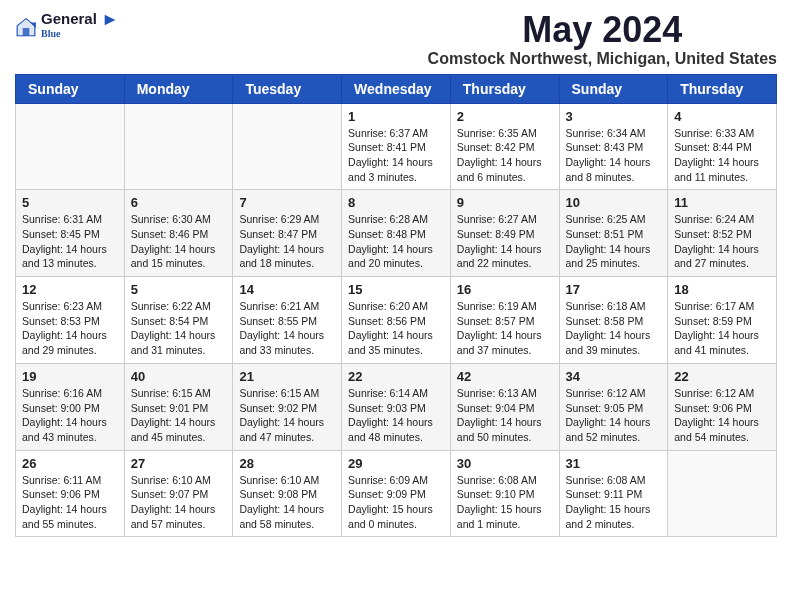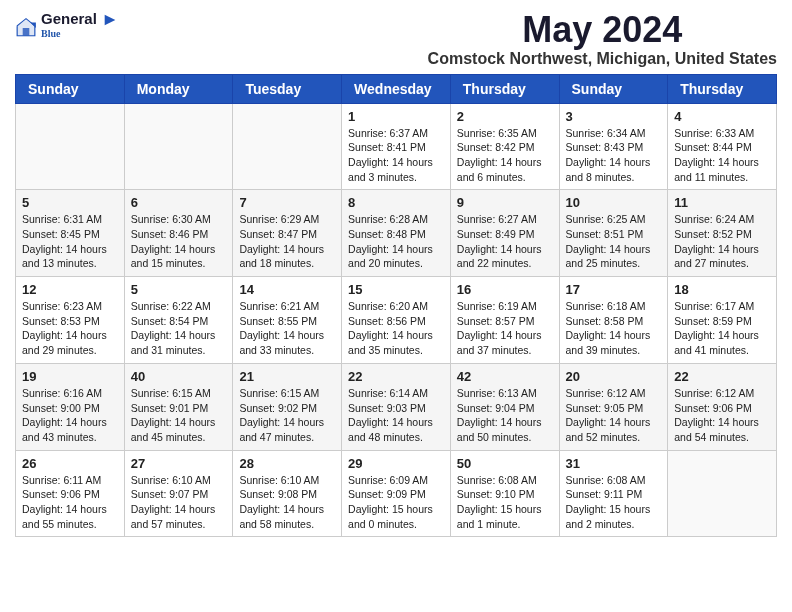--- a/index.html
+++ b/index.html
@@ -219,21 +219,21 @@
         </td>
         <td>
           <span class="day-number">22</span>
           <div class="day-info">Sunrise: 6:14 AM<br>Sunset: 9:03 PM<br>Daylight: 14 hours and 48 minutes.</div>
         </td>
         <td>
           <span class="day-number">42</span>
           <div class="day-info">Sunrise: 6:13 AM<br>Sunset: 9:04 PM<br>Daylight: 14 hours and 50 minutes.</div>
         </td>
         <td>
-          <span class="day-number">20</span>
+          <span class="day-number">34</span>
           <div class="day-info">Sunrise: 6:12 AM<br>Sunset: 9:05 PM<br>Daylight: 14 hours and 52 minutes.</div>
         </td>
         <td>
           <span class="day-number">22</span>
           <div class="day-info">Sunrise: 6:12 AM<br>Sunset: 9:06 PM<br>Daylight: 14 hours and 54 minutes.</div>
         </td>
       </tr>
       <tr>
         <td>
           <span class="day-number">26</span>
@@ -245,21 +245,21 @@
         </td>
         <td>
           <span class="day-number">28</span>
           <div class="day-info">Sunrise: 6:10 AM<br>Sunset: 9:08 PM<br>Daylight: 14 hours and 58 minutes.</div>
         </td>
         <td>
           <span class="day-number">29</span>
           <div class="day-info">Sunrise: 6:09 AM<br>Sunset: 9:09 PM<br>Daylight: 15 hours and 0 minutes.</div>
         </td>
         <td>
-          <span class="day-number">50</span>
+          <span class="day-number">30</span>
           <div class="day-info">Sunrise: 6:08 AM<br>Sunset: 9:10 PM<br>Daylight: 15 hours and 1 minute.</div>
         </td>
         <td>
           <span class="day-number">31</span>
           <div class="day-info">Sunrise: 6:08 AM<br>Sunset: 9:11 PM<br>Daylight: 15 hours and 2 minutes.</div>
         </td>
         <td class="empty-cell"></td>
       </tr>
     </tbody>
 </table>

